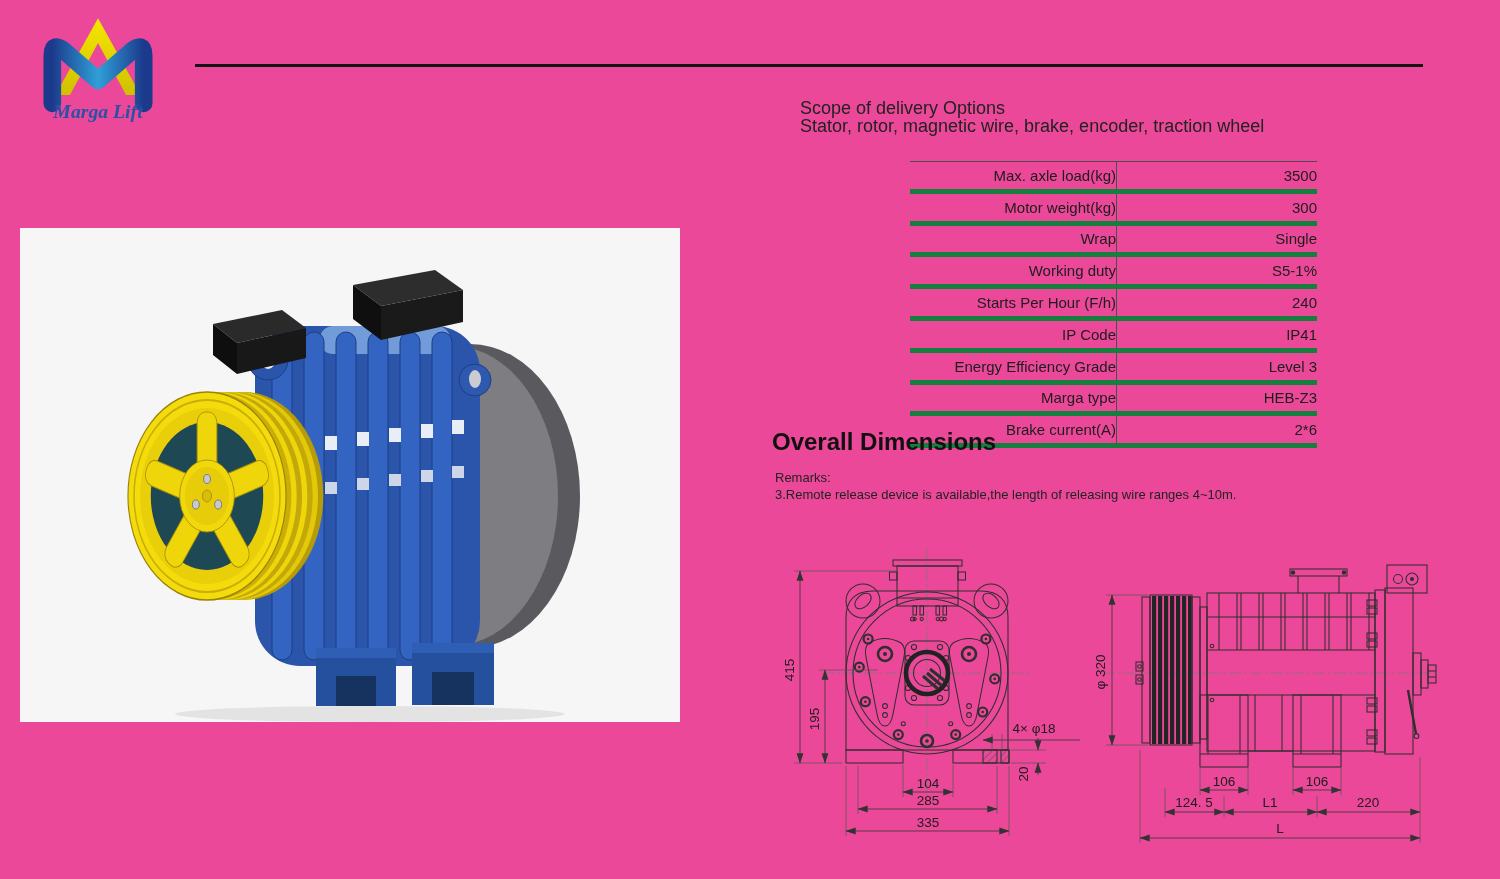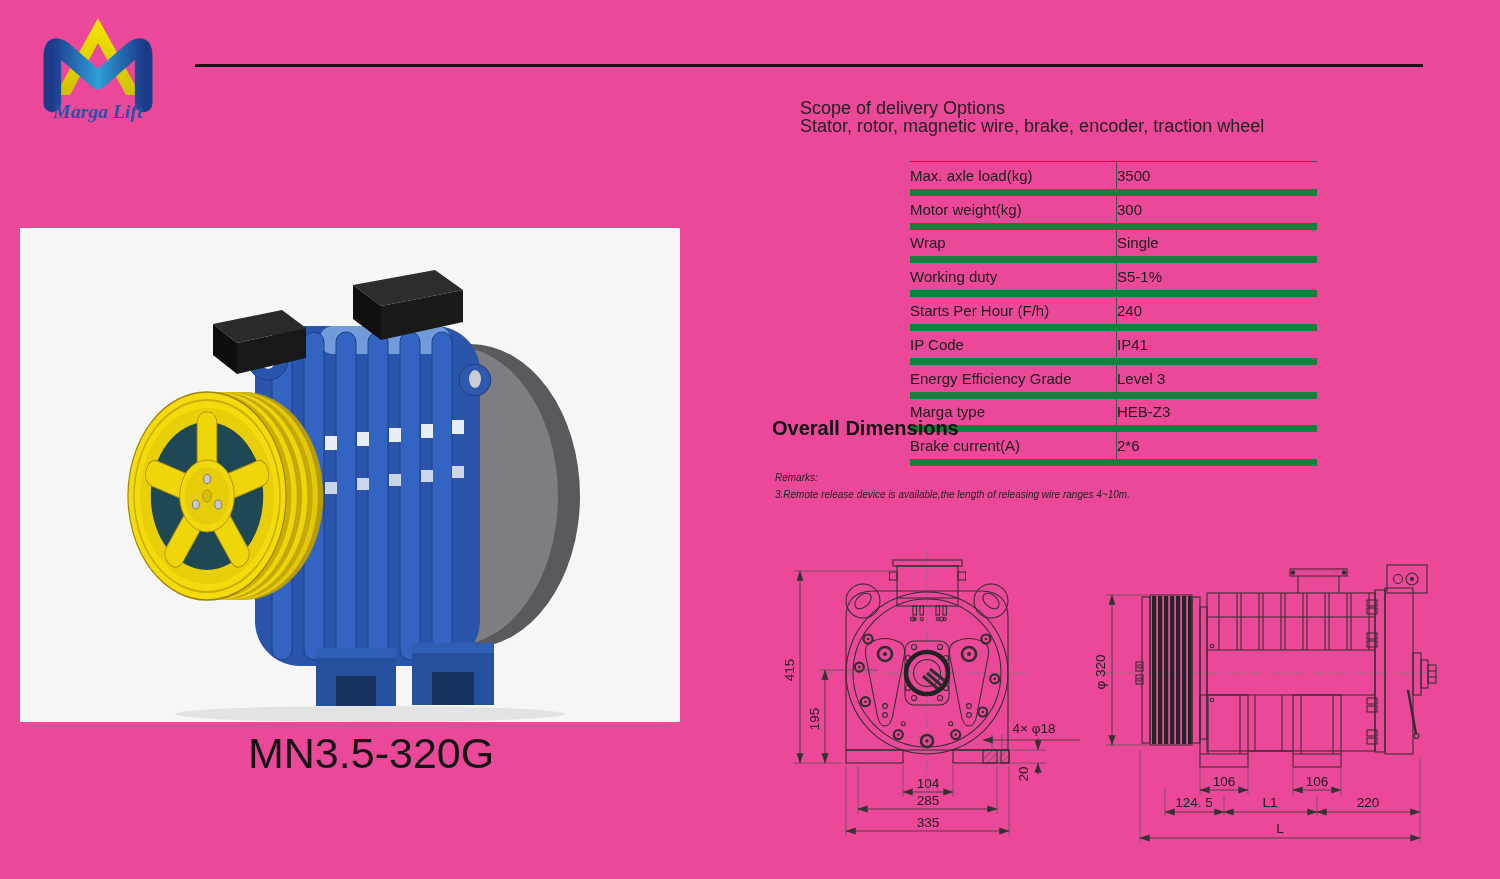--- a/index.html
+++ b/index.html
@@ -11,28 +11,28 @@
 
   
   .logo{position:absolute;left:28px;top:14px;width:140px;height:108px;}
 
   
   .scope{position:absolute;left:773px;top:99px;font-size:18px;line-height:18px;color:#222;margin-left:27px;}
 
   
   table.spec{position:absolute;left:910px;top:161px;width:407px;border-collapse:collapse;
              font-size:15px;color:#1c1c1c;table-layout:fixed;}
-  table.spec td{height:26.8px;text-align:left;vertical-align:middle;padding:0;
-                border-bottom:7px solid #15803d;}
+  table.spec td{height:26.8px;text-align:right;vertical-align:middle;padding:0;
+                border-bottom:5px solid #15803d;}
   table.spec tr:first-child td{border-top:1px solid #4d4d4d;}
   table.spec td.lab{width:206px;border-right:1px solid #4d4d4d;}
 
   
-  .od-title{position:absolute;left:772px;top:417px;font-size:20px;font-weight:bold;color:#111;}
-  .remarks{position:absolute;left:775px;top:469px;font-size:10px;line-height:17.2px;color:#222;font-style:italic;}
+  .od-title{position:absolute;left:772px;top:428px;font-size:24px;font-weight:bold;color:#111;}
+  .remarks{position:absolute;left:775px;top:469px;font-size:13px;line-height:17.2px;color:#222;}
 
   
   .photo{position:absolute;left:20px;top:228px;width:660px;height:494px;background:#f6f6f6;}
   .model{position:absolute;left:248px;top:729px;font-size:43px;letter-spacing:0;color:#141414;}
 
   
   svg.fv{position:absolute;left:770px;top:548px;width:340px;height:320px;overflow:visible;}
   svg.sv{position:absolute;left:1095px;top:550px;width:350px;height:322px;overflow:visible;}
   .dln{stroke:#2f2f2f;stroke-width:1.05;fill:none;}
   .dln .thick{stroke-width:4.6;stroke:#222;}
@@ -196,21 +196,20 @@
         <circle r="36" fill="#f0d80c" stroke="#a98f09"></circle>
         <circle r="29" fill="#e6cc09"></circle>
         <circle cx="0" cy="-17" r="4.5" fill="#c7c9ce" stroke="#71737a"></circle>
         <circle cx="14.7" cy="8.5" r="4.5" fill="#c7c9ce" stroke="#71737a"></circle>
         <circle cx="-14.7" cy="8.5" r="4.5" fill="#c7c9ce" stroke="#71737a"></circle>
         <circle r="6" fill="#d8be08" stroke="#a98f09"></circle>
       </g>
     </svg>
   </div>
 
-  <div class="model">MN3.5-320G</div>
 
   <svg class="fv" viewBox="0 0 340 320">
     <defs>
       <marker id="fvA" viewBox="0 0 10 10" refX="9.5" refY="5" markerWidth="12" markerHeight="12" orient="auto-start-reverse">
         <path d="M0,1.6 L10,5 L0,8.4 Z" fill="#333"></path>
       </marker>
       <pattern id="fvH" width="5" height="5" patternUnits="userSpaceOnUse" patternTransform="rotate(45)">
         <line x1="0" y1="0" x2="0" y2="5" stroke="#555" stroke-width="1.2"></line>
       </pattern>
     </defs>

